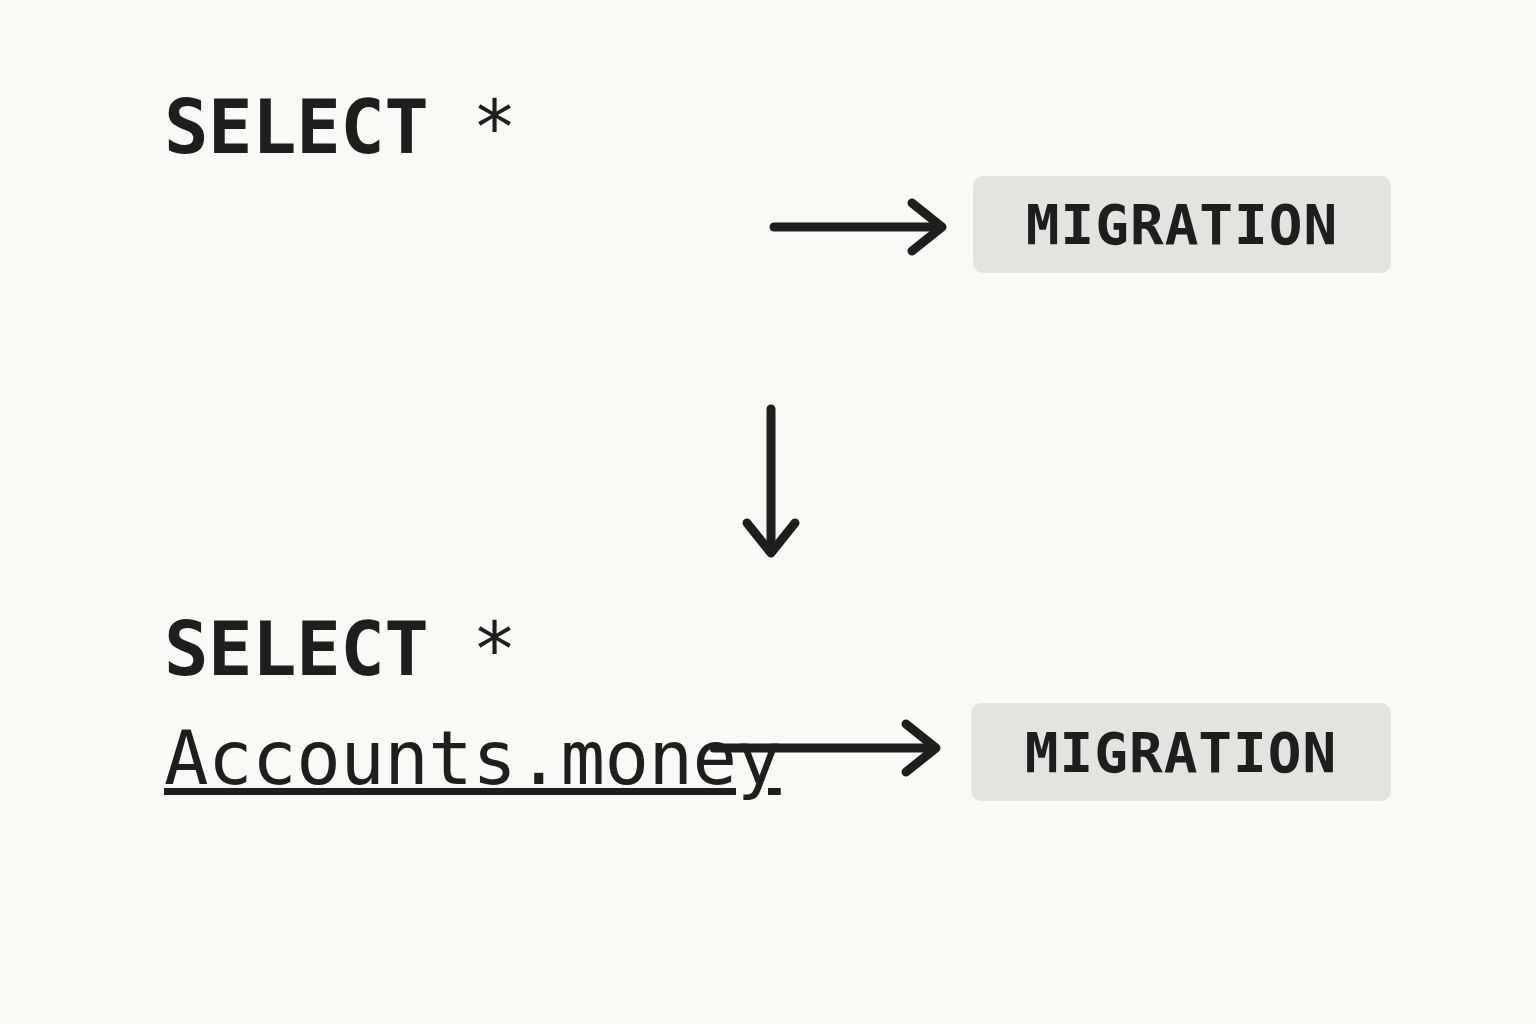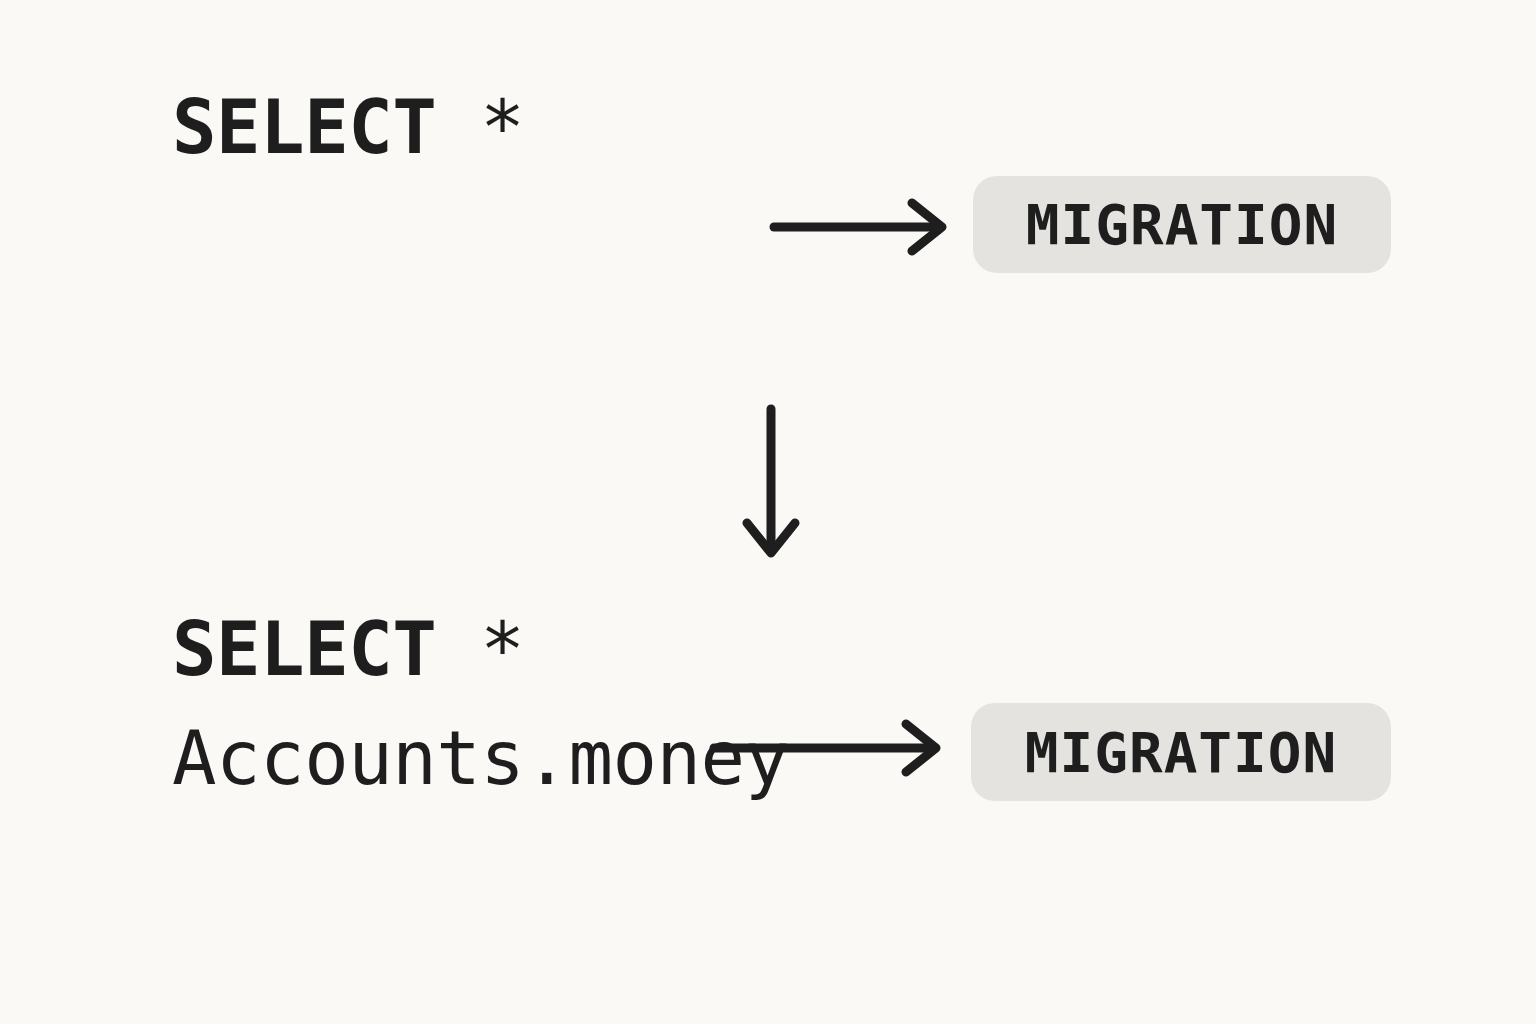--- a/index.html
+++ b/index.html
@@ -17,48 +17,48 @@
   }
 
   .canvas {
     position: absolute;
     inset: 0;
   }
 
   
   .block {
     position: absolute;
-    left: 172px;
+    left: 164px;
   }
   #block-top    { top: 72px; }
   #block-bottom { top: 594px; }
 
   .code-line {
     position: relative;
     height: 110px;
     line-height: 110px;
     white-space: pre;
     font-size: 74px;
     letter-spacing: -0.5px;
     color: #1e1e1e;
   }
-  .code-line.tight { height: 108px; line-height: 108px; }
+  .code-line.tight { height: 108px; line-height: 108px; text-decoration: underline; }
 
   .kw {
     font-weight: 700;
   }
   .ident {
     font-weight: 400;
   }
 
   
   .badge {
     position: absolute;
     background: #e4e3e0;
-    border-radius: 24px;
+    border-radius: 10px;
     display: flex;
     align-items: center;
     justify-content: center;
     font-size: 56px;
     font-weight: 700;
     letter-spacing: 1px;
     color: #1e1e1e;
     box-sizing: border-box;
   }
   #badge-top {

